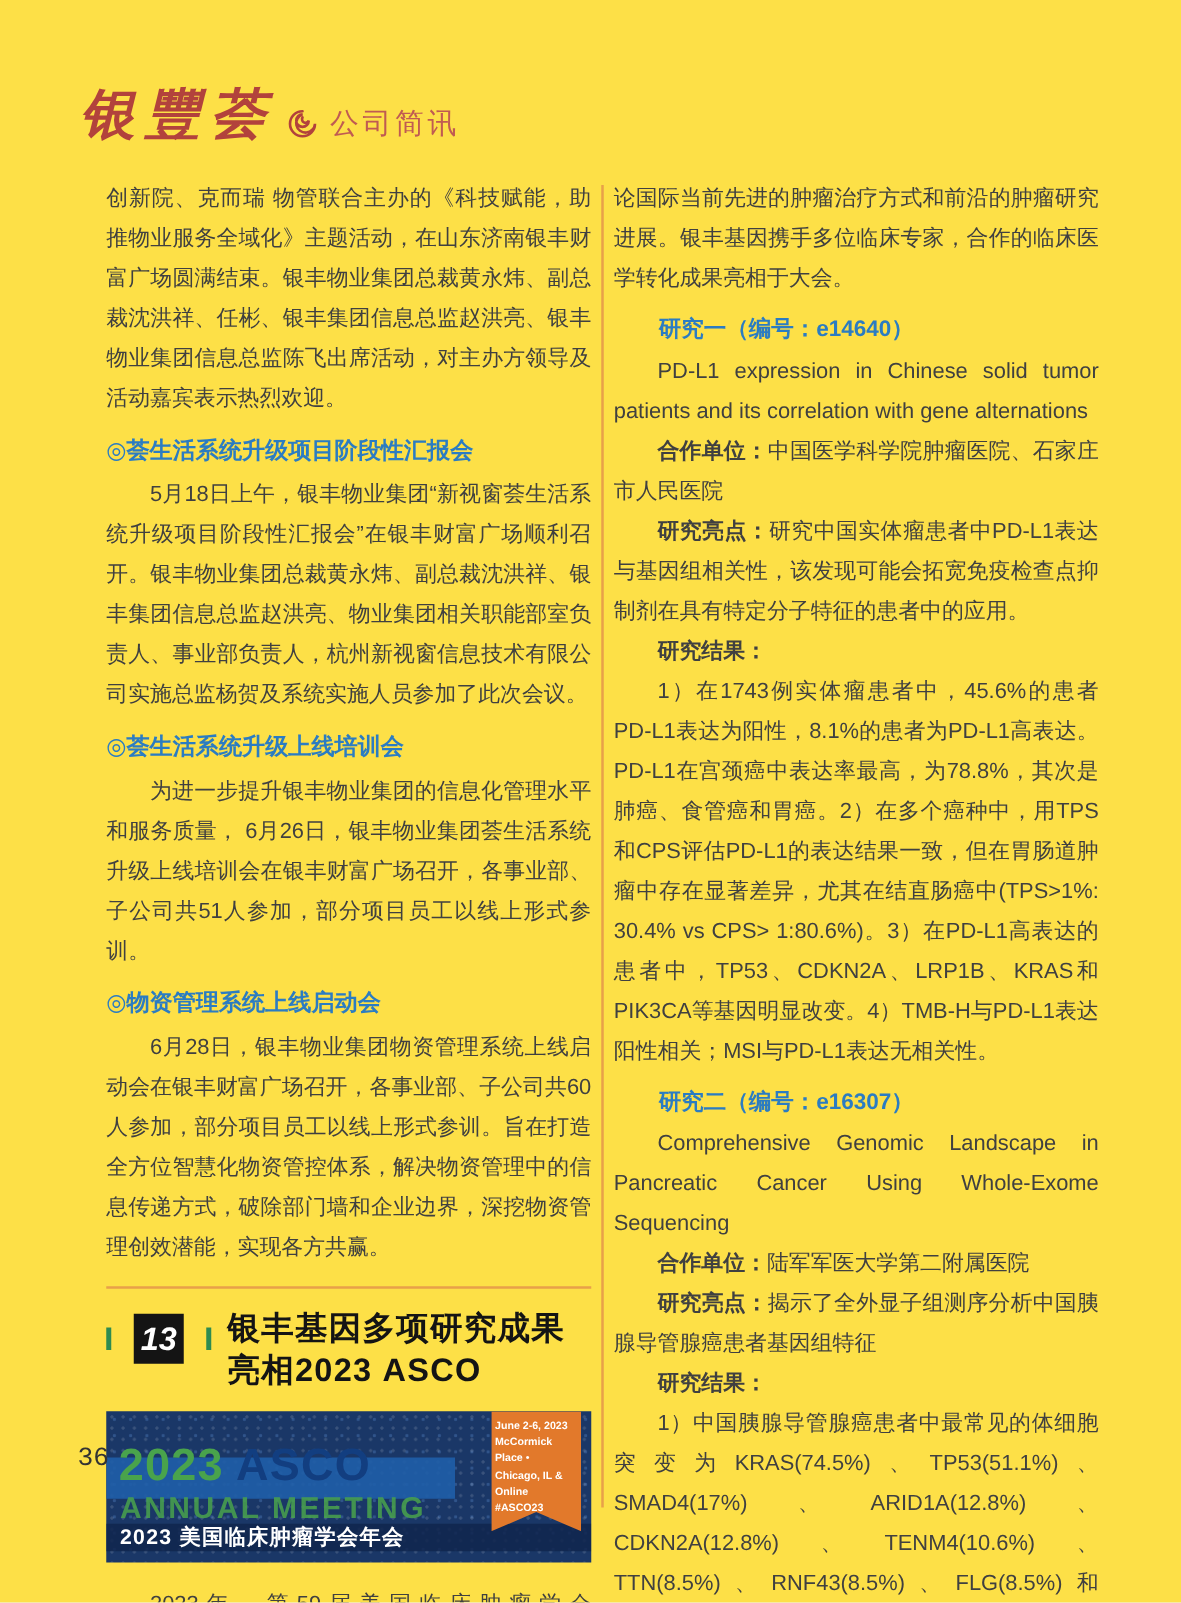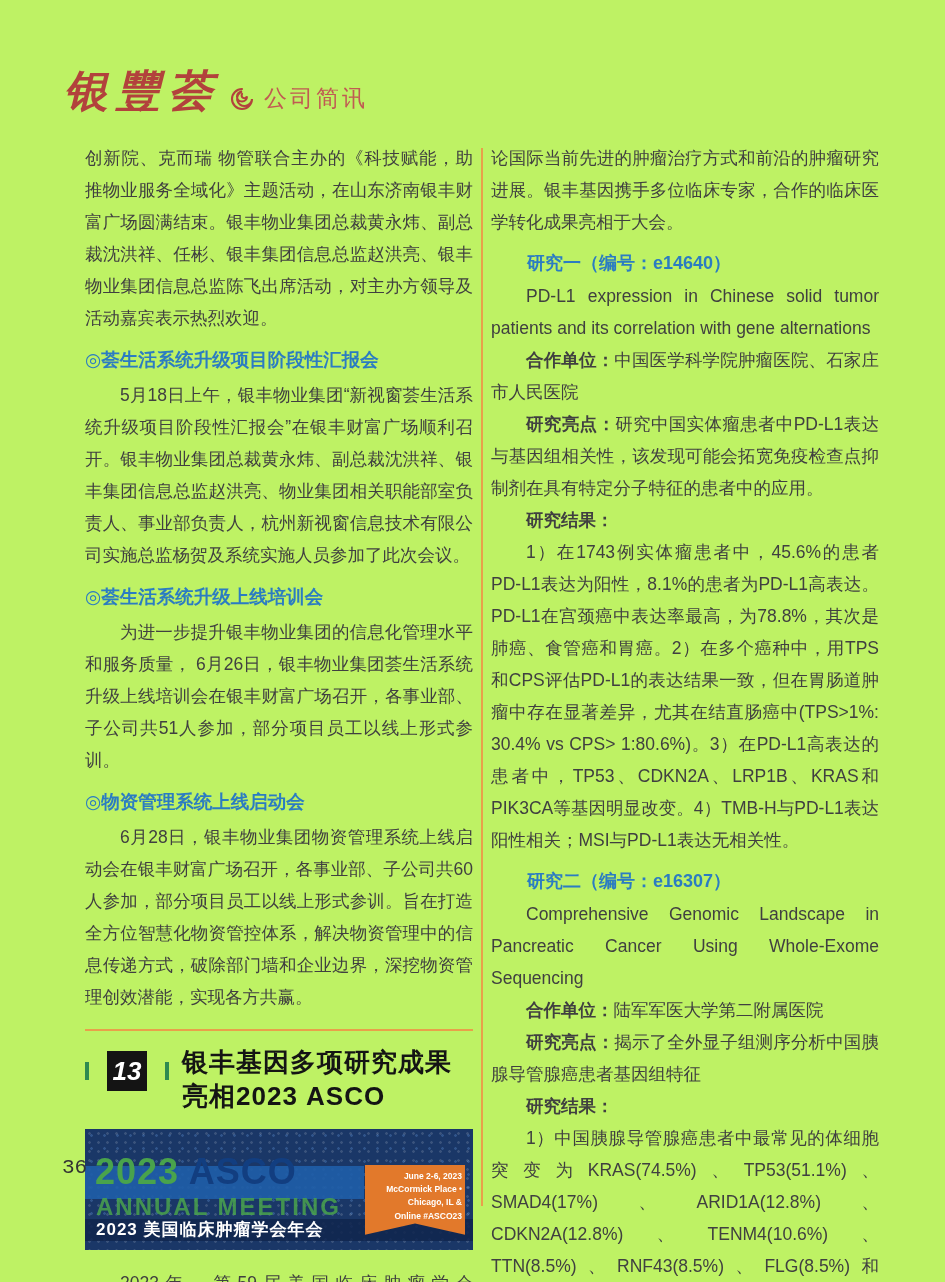--- a/index.html
+++ b/index.html
@@ -12,21 +12,21 @@
     --banner-dark:#10264D;
     --ribbon-orange:#E2792B;
     --body-text:#404040;
   }
   *{box-sizing:border-box;}
   html,body{margin:0;padding:0;background:#f2f2f2;}
   .page{
     position:relative;
     width:945px;height:1282px;
     margin:0 auto;
-    background:#bef264;
+    background:#fde047;
     font-family:"Liberation Sans","DejaVu Sans",sans-serif;
     color:var(--body-text);
     overflow:hidden;
   }
   
   .masthead{position:absolute;left:64px;top:62px;display:flex;align-items:center;gap:10px;}
   .logo{
     font-family:"Liberation Serif","DejaVu Serif",serif;
     font-style:italic;font-weight:bold;
     font-size:44px;letter-spacing:8px;
@@ -81,24 +81,24 @@
   .banner-title{position:absolute;left:10px;top:26px;font-size:36px;font-weight:bold;letter-spacing:1px;line-height:34px;}
   .banner-title .yr{color:var(--banner-green);}
   .banner-title .org{color:#123E80;}
   .banner-meeting{
     position:absolute;left:11px;top:62px;font-size:24px;font-weight:bold;
     color:var(--banner-green);opacity:.85;letter-spacing:2px;
   }
   .banner-dark{position:absolute;left:0;top:90px;width:100%;height:22px;background:var(--banner-dark);opacity:.85;}
   .banner-cn{position:absolute;left:11px;top:90px;font-size:17px;font-weight:bold;color:#ffffff;letter-spacing:1px;line-height:22px;}
   .ribbon{
-    position:absolute;right:8px;top:0;width:100px;padding:5px 3px 12px;
+    position:absolute;right:8px;top:0;width:72px;padding:5px 3px 12px;
     background:var(--ribbon-orange);
     clip-path:polygon(0 0,100% 0,100% 100%,50% 84%,0 100%);
-    color:#fff;font-size:8.5px;font-weight:bold;text-align:right;line-height:1.55;margin-top:36px;
+    color:#fff;font-size:8.5px;font-weight:bold;text-align:left;line-height:1.55;
   }
   
   .pagenum{
     position:absolute;left:62px;top:1156px;
     font-family:Liberation Mono, monospace;
     font-size:21px;color:#333;
   }
 </style>
 </head>
 <body>

